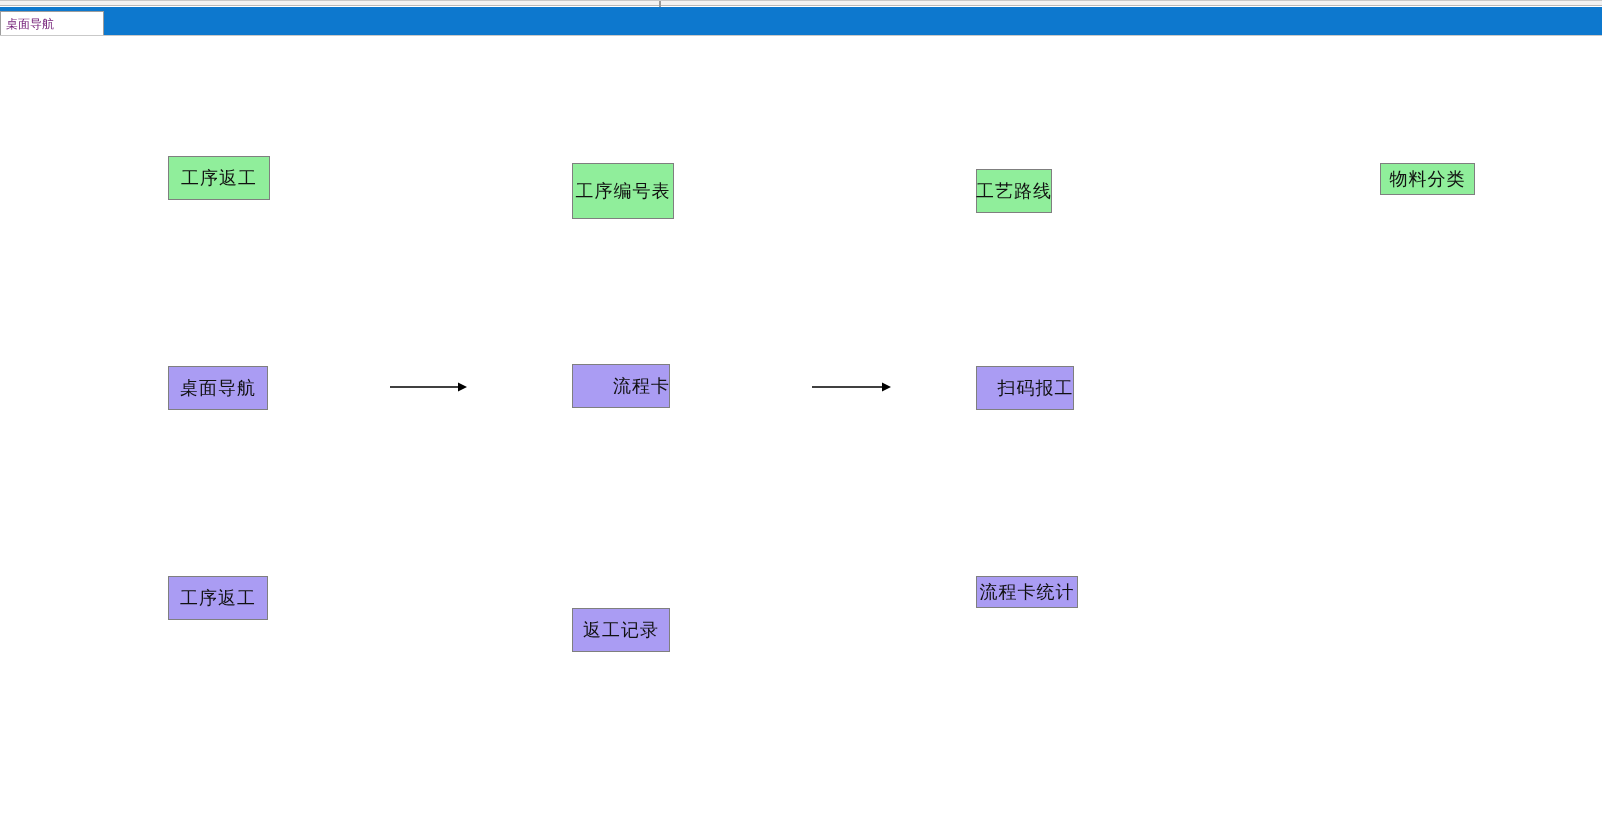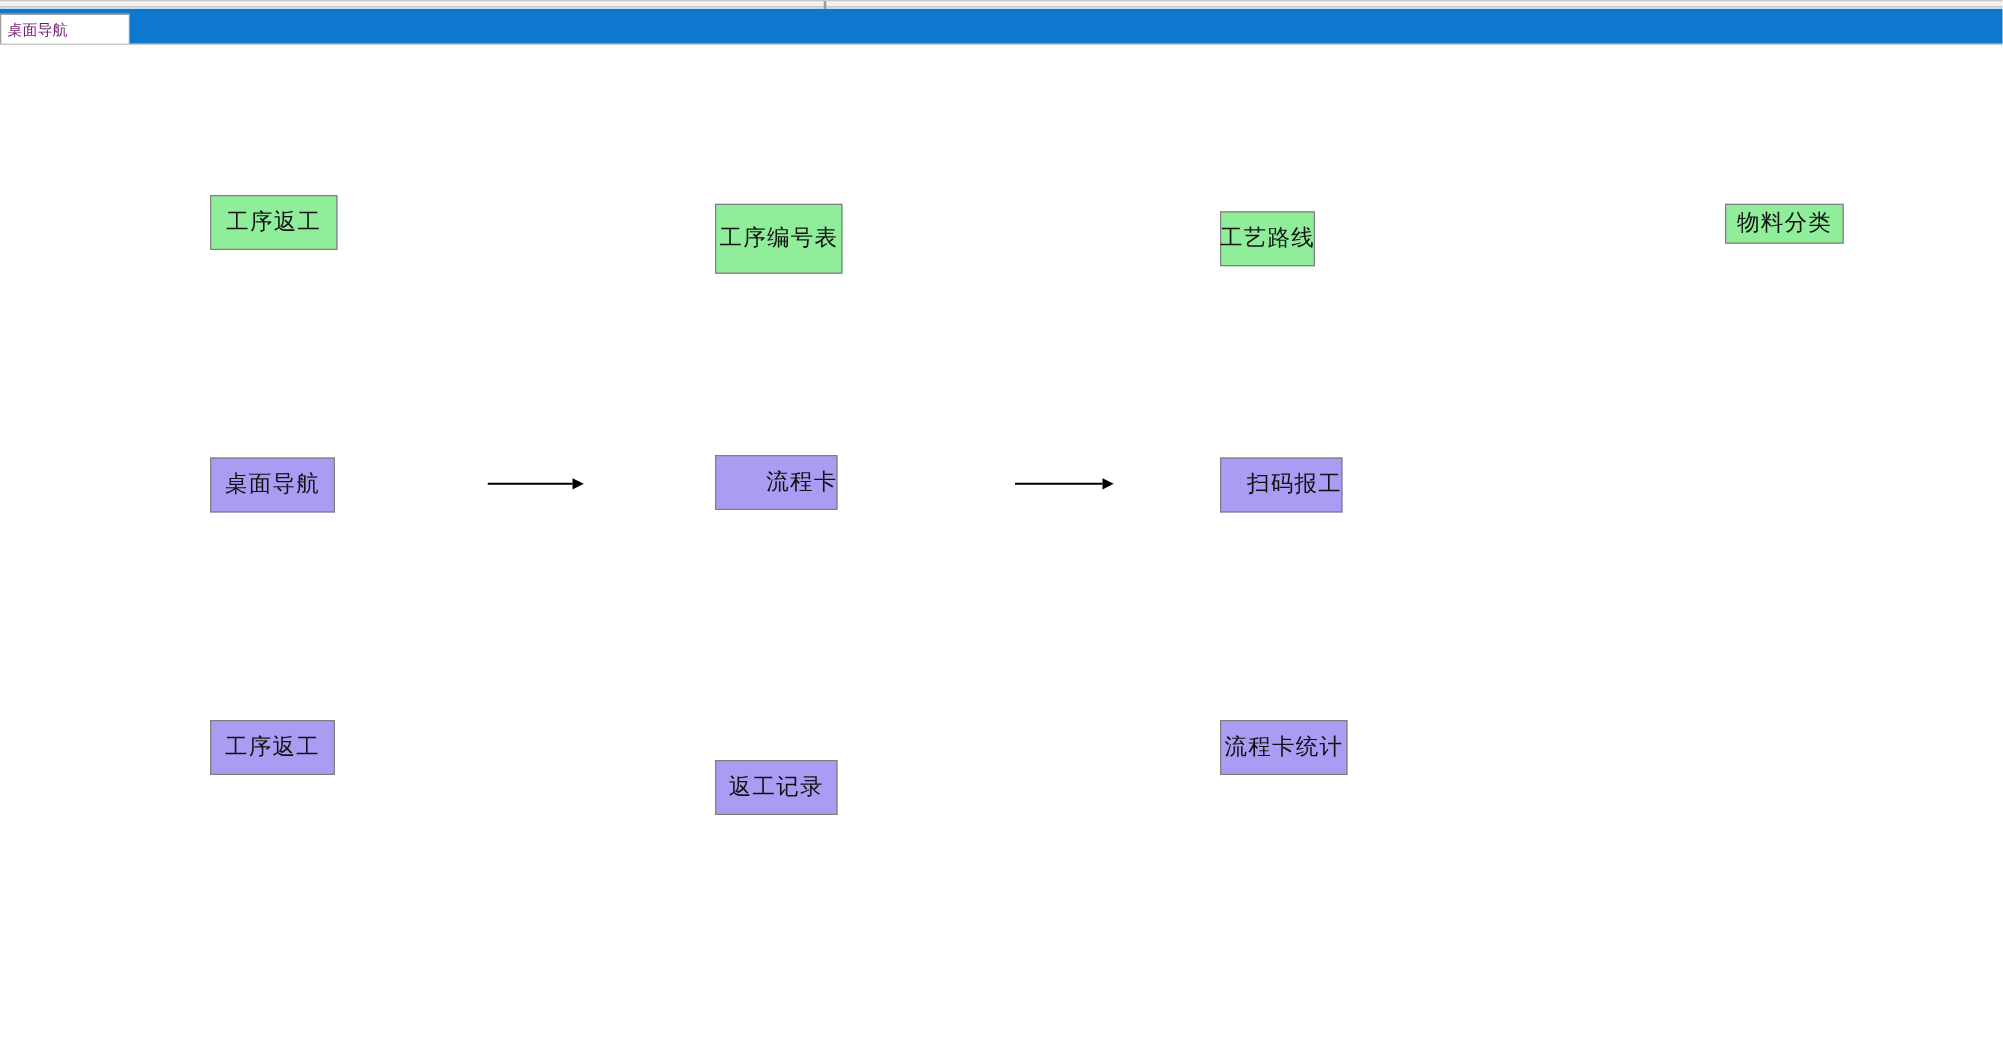--- a/index.html
+++ b/index.html
@@ -158,21 +158,21 @@
       </div>
       <div class="node purple" style="left: 976px; top: 330px; width: 98px; height: 44px; padding-left: 21px;">
         <span class="node-label">扫码报工</span>
       </div>
       <div class="node purple" style="left: 168px; top: 540px; width: 100px; height: 44px; text-align: center;">
         <span class="node-label">工序返工</span>
       </div>
       <div class="node purple" style="left: 572px; top: 540px; width: 98px; height: 44px; margin-top: 32px;">
         <span class="node-label">返工记录</span>
       </div>
-      <div class="node purple" style="left: 976px; top: 540px; width: 102px; height: 44px;">
+      <div class="node purple" style="left: 976px; top: 540px; width: 102px; height: 32px;">
         <span class="node-label">流程卡统计</span>
       </div>
       <div class="connector" style="left: 390px; top: 345px;">
         <svg width="78" height="12" viewBox="0 0 78 12">
           <line x1="0" y1="6" x2="68" y2="6" stroke="#000000" stroke-width="1.6"></line>
           <polygon points="68,1.5 77,6 68,10.5" fill="#000000"></polygon>
         </svg>
       </div>
       <div class="connector" style="left: 812px; top: 345px;">
         <svg width="80" height="12" viewBox="0 0 80 12">

